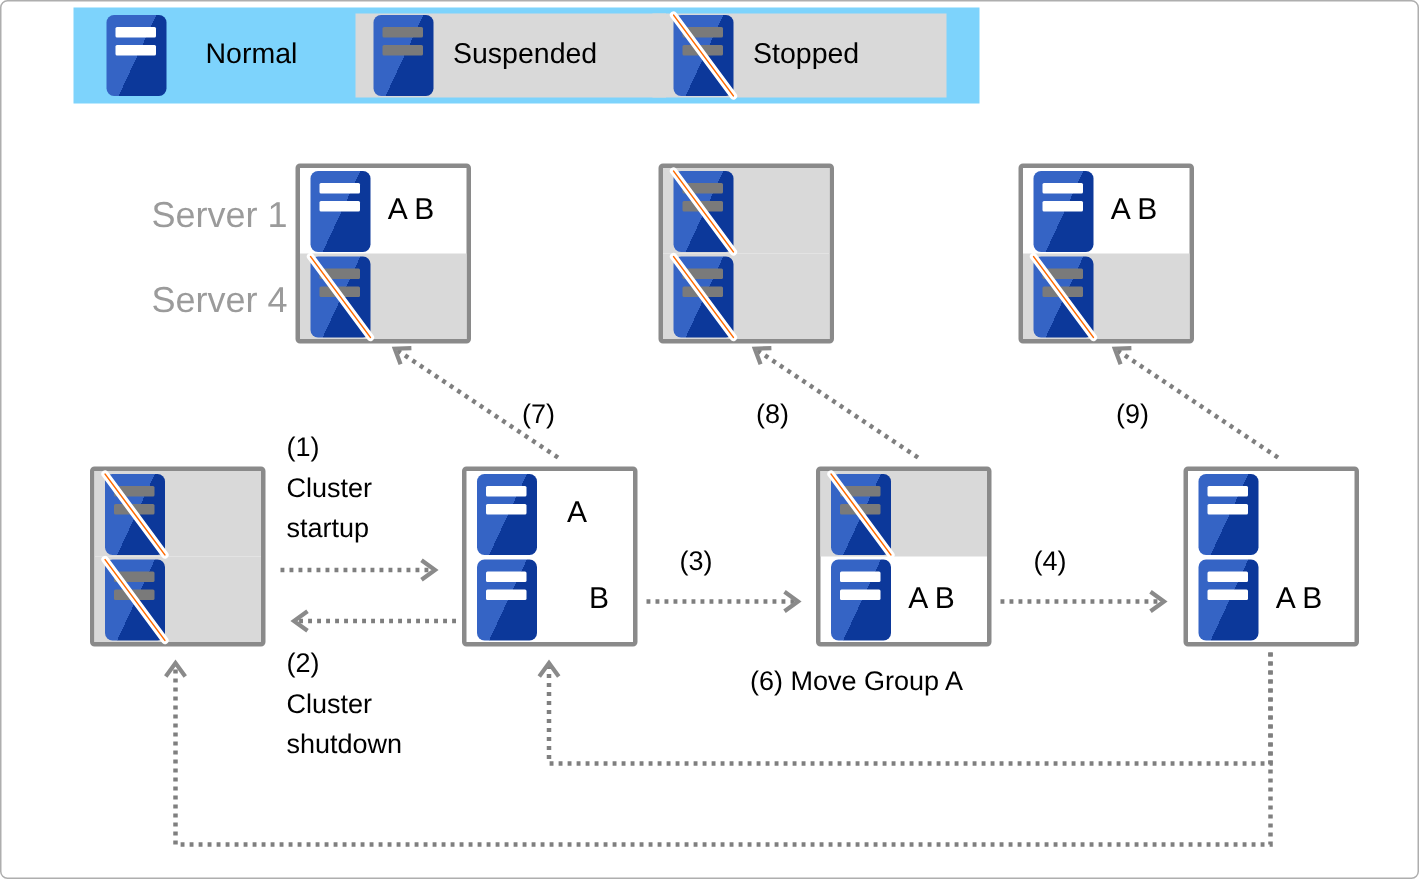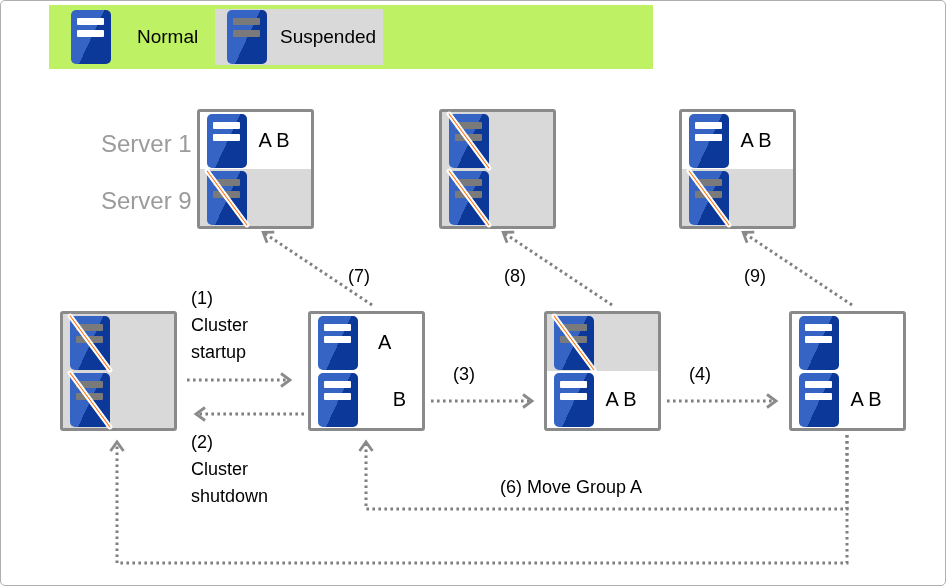--- a/index.html
+++ b/index.html
@@ -5,26 +5,26 @@
   * { box-sizing: border-box; margin: 0; padding: 0; }
   body { margin: 0; background: #fff; font-family: "Liberation Sans", sans-serif; }
   .canvas {
     position: relative; width: 946px; height: 586px;
     border: 1px solid #aeaeae; border-radius: 5px; background: #fff; overflow: hidden;
   }
 
   
   .legend {
     position: absolute; left: 48px; top: 4px; width: 604px; height: 64px;
-    background: #bef264;
+    background: #7dd3fc;
   }
   .legend-item { position: absolute; display: flex; align-items: center; }
   .legend-item.plain { left: 22px; top: 6px; height: 52px; gap: 26px; }
   .legend-item.boxed { top: 4px; height: 56px; background: #D9D9D9; padding-left: 14px; gap: 13px; }
-  .legend-item.boxed.suspended-item { left: 166px; width: 168px; padding-left: 12px; }
+  .legend-item.boxed.suspended-item { left: 188px; width: 207px; padding-left: 12px; }
   .legend-item.boxed.stopped-item  { left: 386px; width: 196px; }
   .legend-label { font-size: 19px; color: #000; }
 
   
   .srv {
     position: relative; width: 40px; height: 54px; flex: 0 0 40px;
     border-radius: 5px;
     background: linear-gradient(115deg, #3564C5 51%, #0C389A 51%);
   }
   .srv .bar {
@@ -86,24 +86,32 @@
       </span>
       <span class="legend-label">Normal</span>
     </div>
     <div class="legend-item boxed suspended-item">
       <span class="srv suspended">
         <span class="bar b1"></span>
         <span class="bar b2"></span>
       </span>
       <span class="legend-label">Suspended</span>
     </div>
+    <div class="legend-item boxed stopped-item">
+      <span class="srv stopped">
+        <span class="bar b1"></span>
+        <span class="bar b2"></span>
+        <span class="slash"></span>
+      </span>
+      <span class="legend-label">Stopped</span>
+    </div>
   </div>
 
   <div class="server-label" style="left:100px; top:129px;">Server 1</div>
-  <div class="server-label" style="left:100px; top:186px;">Server 9</div>
+  <div class="server-label" style="left:100px; top:186px;">Server 4</div>
 
   <svg class="arrows" width="946" height="586" viewBox="0 0 946 586">
     <defs>
       <marker id="chev" markerUnits="userSpaceOnUse" markerWidth="22" markerHeight="22" refX="10" refY="10" orient="auto">
         <path d="M2,3.5 L11,10 L2,16.5" fill="none" stroke="#8A8A8A" stroke-width="2.8"></path>
       </marker>
     </defs>
     <path class="dotted" d="M186,379 L288,379" marker-end="url(#chev)"></path>
     <path class="dotted" d="M303,413 L196,413" marker-end="url(#chev)"></path>
     <path class="dotted" d="M430,400 L530,400" marker-end="url(#chev)"></path>
@@ -242,18 +250,18 @@
   </div>
 
   <div class="tlabel" style="left:190px; top:284px; width:120px;">(1)
 Cluster
 startup</div>
   <div class="tlabel" style="left:190px; top:428px; width:130px;">(2)
 Cluster
 shutdown</div>
   <div class="tlabel center" style="left:443px; top:360px; width:40px;">(3)</div>
   <div class="tlabel center" style="left:679px; top:360px; width:40px;">(4)</div>
-  <div class="tlabel center" style="left:445px; top:473px; width:250px;">(6) Move Group A</div>
+  <div class="tlabel center" style="left:445px; top:440px; width:250px;">(6) Move Group A</div>
   <div class="tlabel center" style="left:338px; top:262px; width:40px;">(7)</div>
   <div class="tlabel center" style="left:494px; top:262px; width:40px;">(8)</div>
   <div class="tlabel center" style="left:734px; top:262px; width:40px;">(9)</div>
 
 </div>
 
 </body></html>

